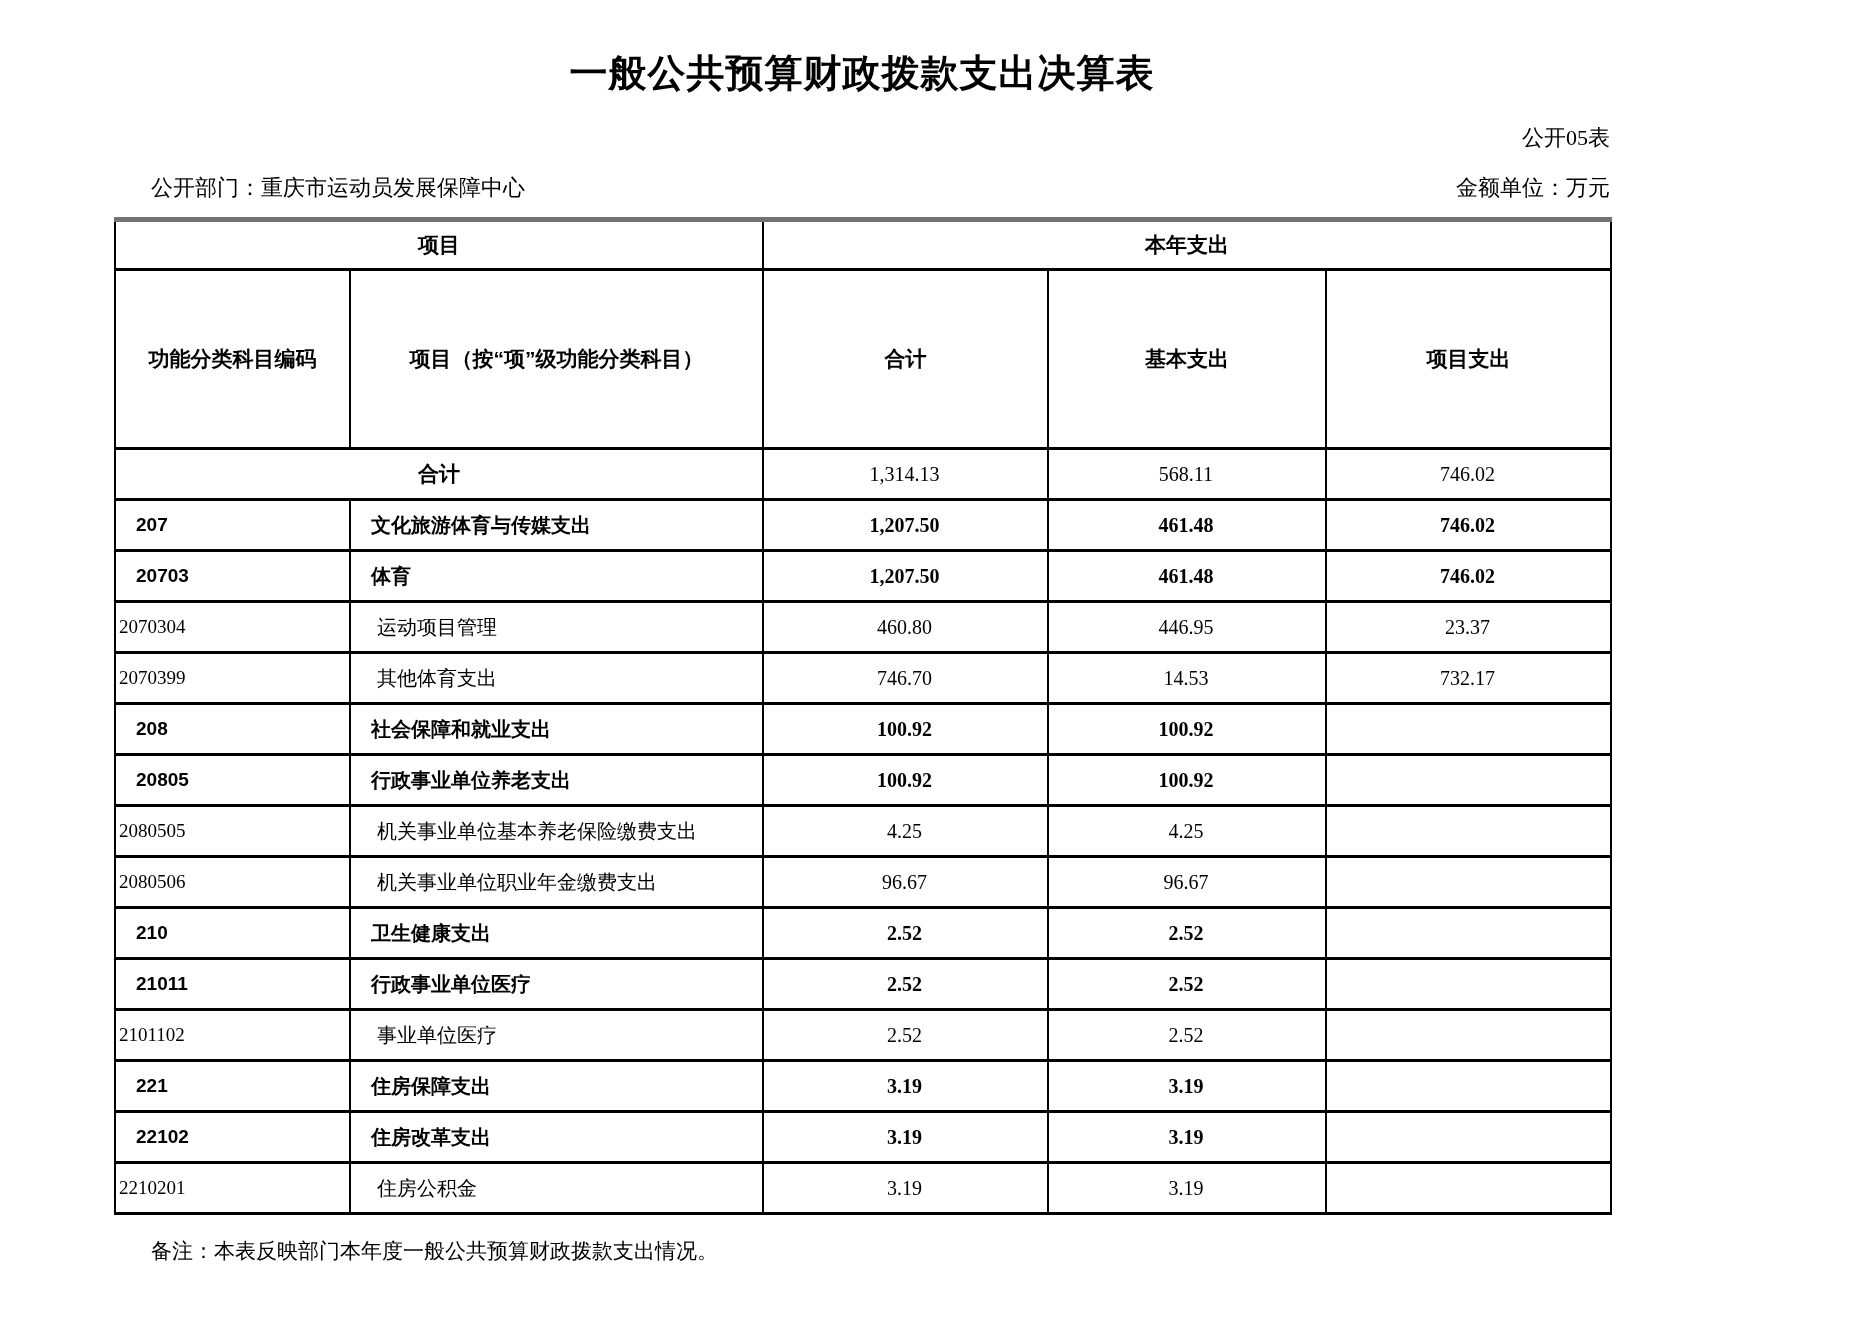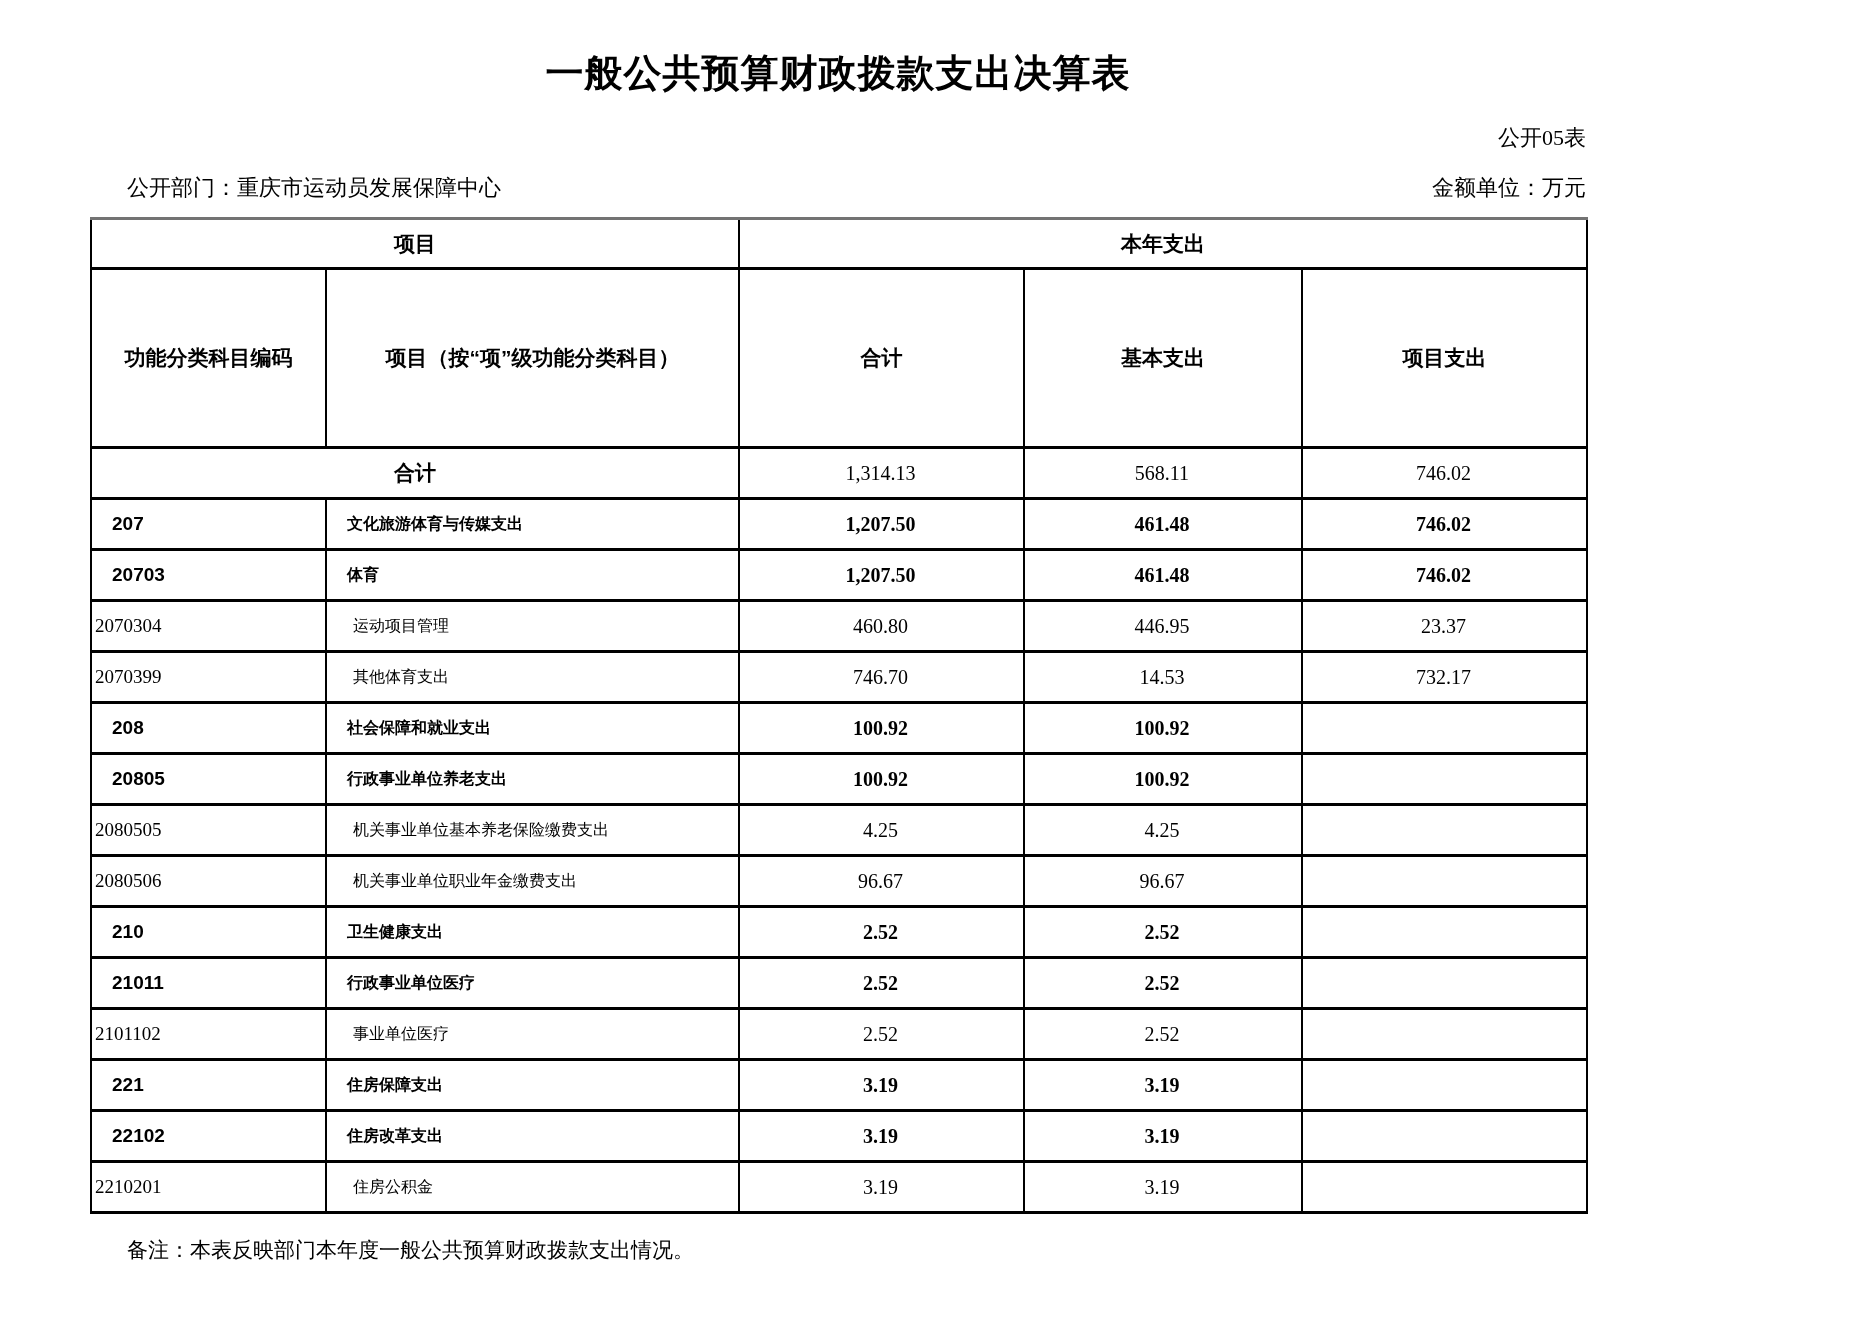--- a/index.html
+++ b/index.html
@@ -10,21 +10,21 @@
   }
   .page {
     position: relative;
     width: 1871px;
     height: 1323px;
     background: #ffffff;
     overflow: hidden;
   }
   .content {
     width: 1496px;
-    margin-left: 90px;
+    margin-left: 114px;
     padding-top: 48px;
   }
   .title {
     margin: 0 0 24px 0;
     font-family: "Liberation Sans", "DejaVu Sans", sans-serif;
     font-weight: bold;
     font-size: 38px;
     letter-spacing: 1px;
     text-align: center;
   }
@@ -48,21 +48,21 @@
   }
   table.fin th, table.fin td {
     border-left: 2px solid #000;
     border-right: 2px solid #000;
     border-top: 3px solid #000;
     border-bottom: 3px solid #000;
     vertical-align: middle;
     overflow: hidden;
     white-space: nowrap;
   }
-  table.fin thead tr.h1 th { border-top: 3px solid #737373; }
+  table.fin thead tr.h1 th { border-top: 5px solid #737373; }
   .col-code    { width: 235px; }
   .col-name    { width: 413px; }
   .col-total   { width: 285px; }
   .col-basic   { width: 278px; }
   .col-project { width: 285px; }
 
   tr.h1 { height: 50px; }
   tr.h2 { height: 179px; }
   table.fin th {
     font-family: "Liberation Sans", "DejaVu Sans", sans-serif;
@@ -70,21 +70,21 @@
     font-size: 21px;
     text-align: center;
   }
   tbody tr { height: 51px; }
   td.code {
     font-size: 19px;
     text-align: left;
     padding-left: 3px;
   }
   td.name {
-    font-size: 16px;
+    font-size: 20px;
     text-align: left;
     padding-left: 5px;
   }
   td.num {
     font-size: 20px;
     text-align: center;
     padding-right: 3px;
   }
   tr.sub td.name { padding-left: 26px; }
   tr.lvl td { font-weight: bold; }

